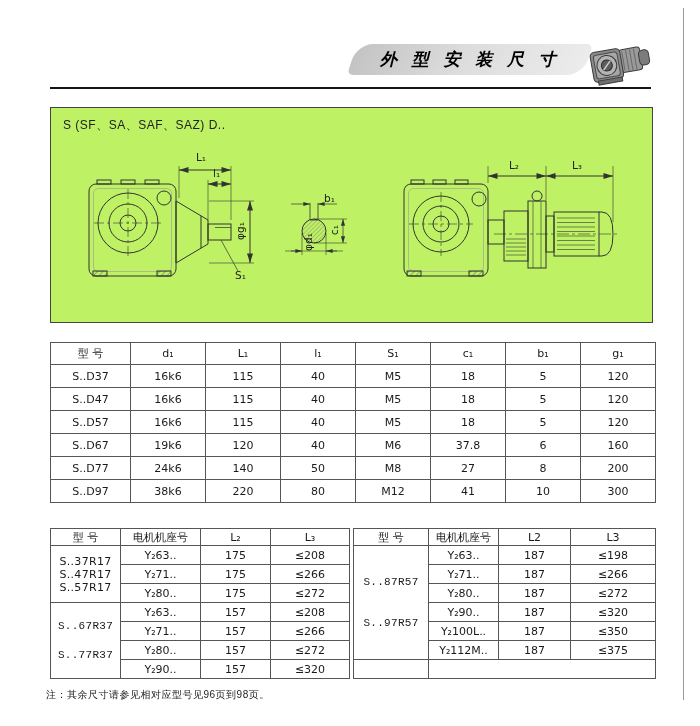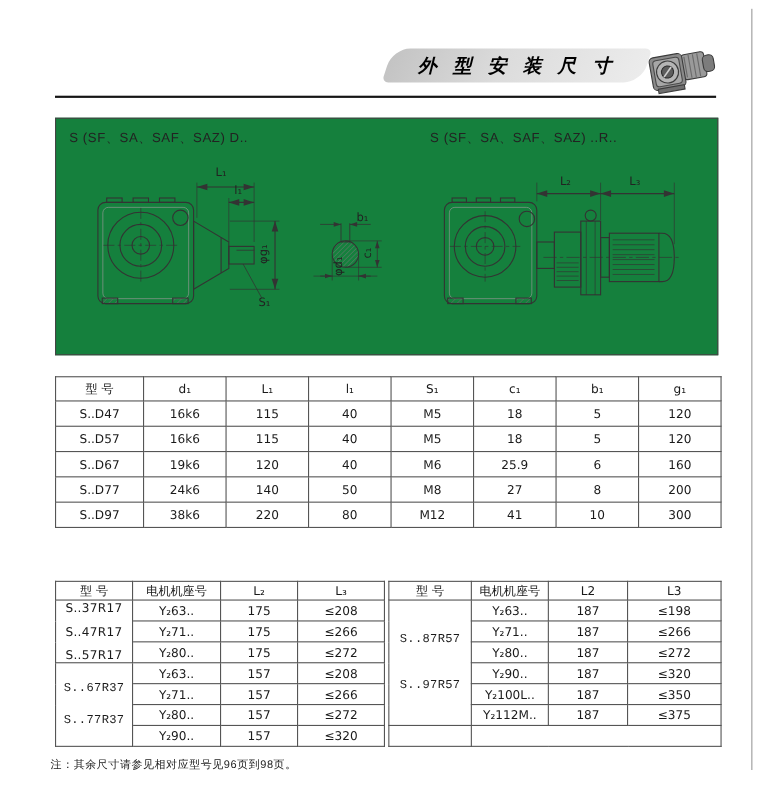--- a/index.html
+++ b/index.html
@@ -18,21 +18,21 @@
     display:flex; align-items:center; justify-content:center;
   }
   .banner-text {
     transform:skewX(18deg); font-weight:bold; font-style:italic;
     font-size:17px; letter-spacing:5px; color:#000; white-space:nowrap;
   }
   .motor-thumb { position:absolute; left:584px; top:38px; width:74px; height:52px; }
 
   .diagram-panel {
     position:absolute; left:50px; top:107px; width:601px; height:214px;
-    border:1px solid #444; background:#15803d;
+    border:1px solid #444; background:#bef264;
   }
   .dlabel { position:absolute; font-size:12px; letter-spacing:0.5px; color:#222; white-space:nowrap; }
   .dlabel.left { left:12px; top:9px; }
   .dlabel.right { left:340px; top:9px; }
   .drawing-svg { position:absolute; left:0; top:0; width:601px; height:214px; }
   .dim { position:absolute; font-size:10.5px; color:#222; white-space:nowrap;
          font-family:"DejaVu Sans","Liberation Sans",sans-serif; }
   .rot { transform:rotate(-90deg); transform-origin:center center; display:inline-block; }
 
   table.tbl { position:absolute; border-collapse:collapse; table-layout:fixed;
@@ -46,21 +46,21 @@
   table.main th { height:21px; }
   table.main td { height:22px; }
   table.sub  { font-size:11px; }
   table.sub th { height:16px; }
   table.sub td { height:18px; }
   table.sub.lt { left:50px;  top:528px; width:299px; }
   table.sub.rt { left:353px; top:528px; width:302px; }
   .model-cell { padding:0; }
   .model-stack { display:flex; flex-direction:column; height:100%;
                  align-items:center; letter-spacing:0.3px; }
-  .model-stack.sa { justify-content:space-between; }
+  .model-stack.sa { justify-content:center; }
   .model-stack.se { justify-content:space-evenly;font-family:Liberation Mono, monospace; }
   .note { position:absolute; left:46px; top:688px; font-size:10px; color:#222; letter-spacing:0.5px; }
 </style>
 </head>
 <body>
 
 <div class="page">
 
   <div class="right-rule"></div>
 
@@ -84,21 +84,20 @@
         <line x1="19" y1="29" x2="27" y2="21" stroke="#cfcfcf" stroke-width="1.5"></line>
         <rect x="12" y="39" width="24" height="4" fill="#6f6f6f" stroke="#3c3c3c"></rect>
       </g>
     </svg>
   </div>
 
   <div class="header-rule"></div>
 
   <div class="diagram-panel">
     <span class="dlabel left">S (SF、SA、SAF、SAZ) D..</span>
-    <span class="dlabel right">S (SF、SA、SAF、SAZ) ..R..</span>
 
     <svg class="drawing-svg" viewBox="0 0 601 214">
       <defs>
         <marker id="ma" markerWidth="11" markerHeight="8" refX="10" refY="4" orient="auto-start-reverse">
           <path d="M0.5,1 L10,4 L0.5,7 z" fill="#333"></path>
         </marker>
         <pattern id="hatch" width="4" height="4" patternUnits="userSpaceOnUse" patternTransform="rotate(45)">
           <line x1="0" y1="0" x2="0" y2="4" stroke="#666" stroke-width="1"></line>
         </pattern>
         <pattern id="hatchB" width="3" height="3" patternUnits="userSpaceOnUse" patternTransform="rotate(45)">
@@ -234,20 +233,30 @@
         <th>L₁</th>
         <th>l₁</th>
         <th>S₁</th>
         <th>c₁</th>
         <th>b₁</th>
         <th>g₁</th>
       </tr>
     </thead>
     <tbody>
       <tr>
+        <td>S..D37</td>
+        <td>16k6</td>
+        <td>115</td>
+        <td>40</td>
+        <td>M5</td>
+        <td>18</td>
+        <td>5</td>
+        <td>120</td>
+      </tr>
+      <tr>
         <td>S..D47</td>
         <td>16k6</td>
         <td>115</td>
         <td>40</td>
         <td>M5</td>
         <td>18</td>
         <td>5</td>
         <td>120</td>
       </tr>
       <tr>
@@ -259,21 +268,21 @@
         <td>18</td>
         <td>5</td>
         <td>120</td>
       </tr>
       <tr>
         <td>S..D67</td>
         <td>19k6</td>
         <td>120</td>
         <td>40</td>
         <td>M6</td>
-        <td>25.9</td>
+        <td>37.8</td>
         <td>6</td>
         <td>160</td>
       </tr>
       <tr>
         <td>S..D77</td>
         <td>24k6</td>
         <td>140</td>
         <td>50</td>
         <td>M8</td>
         <td>27</td>

